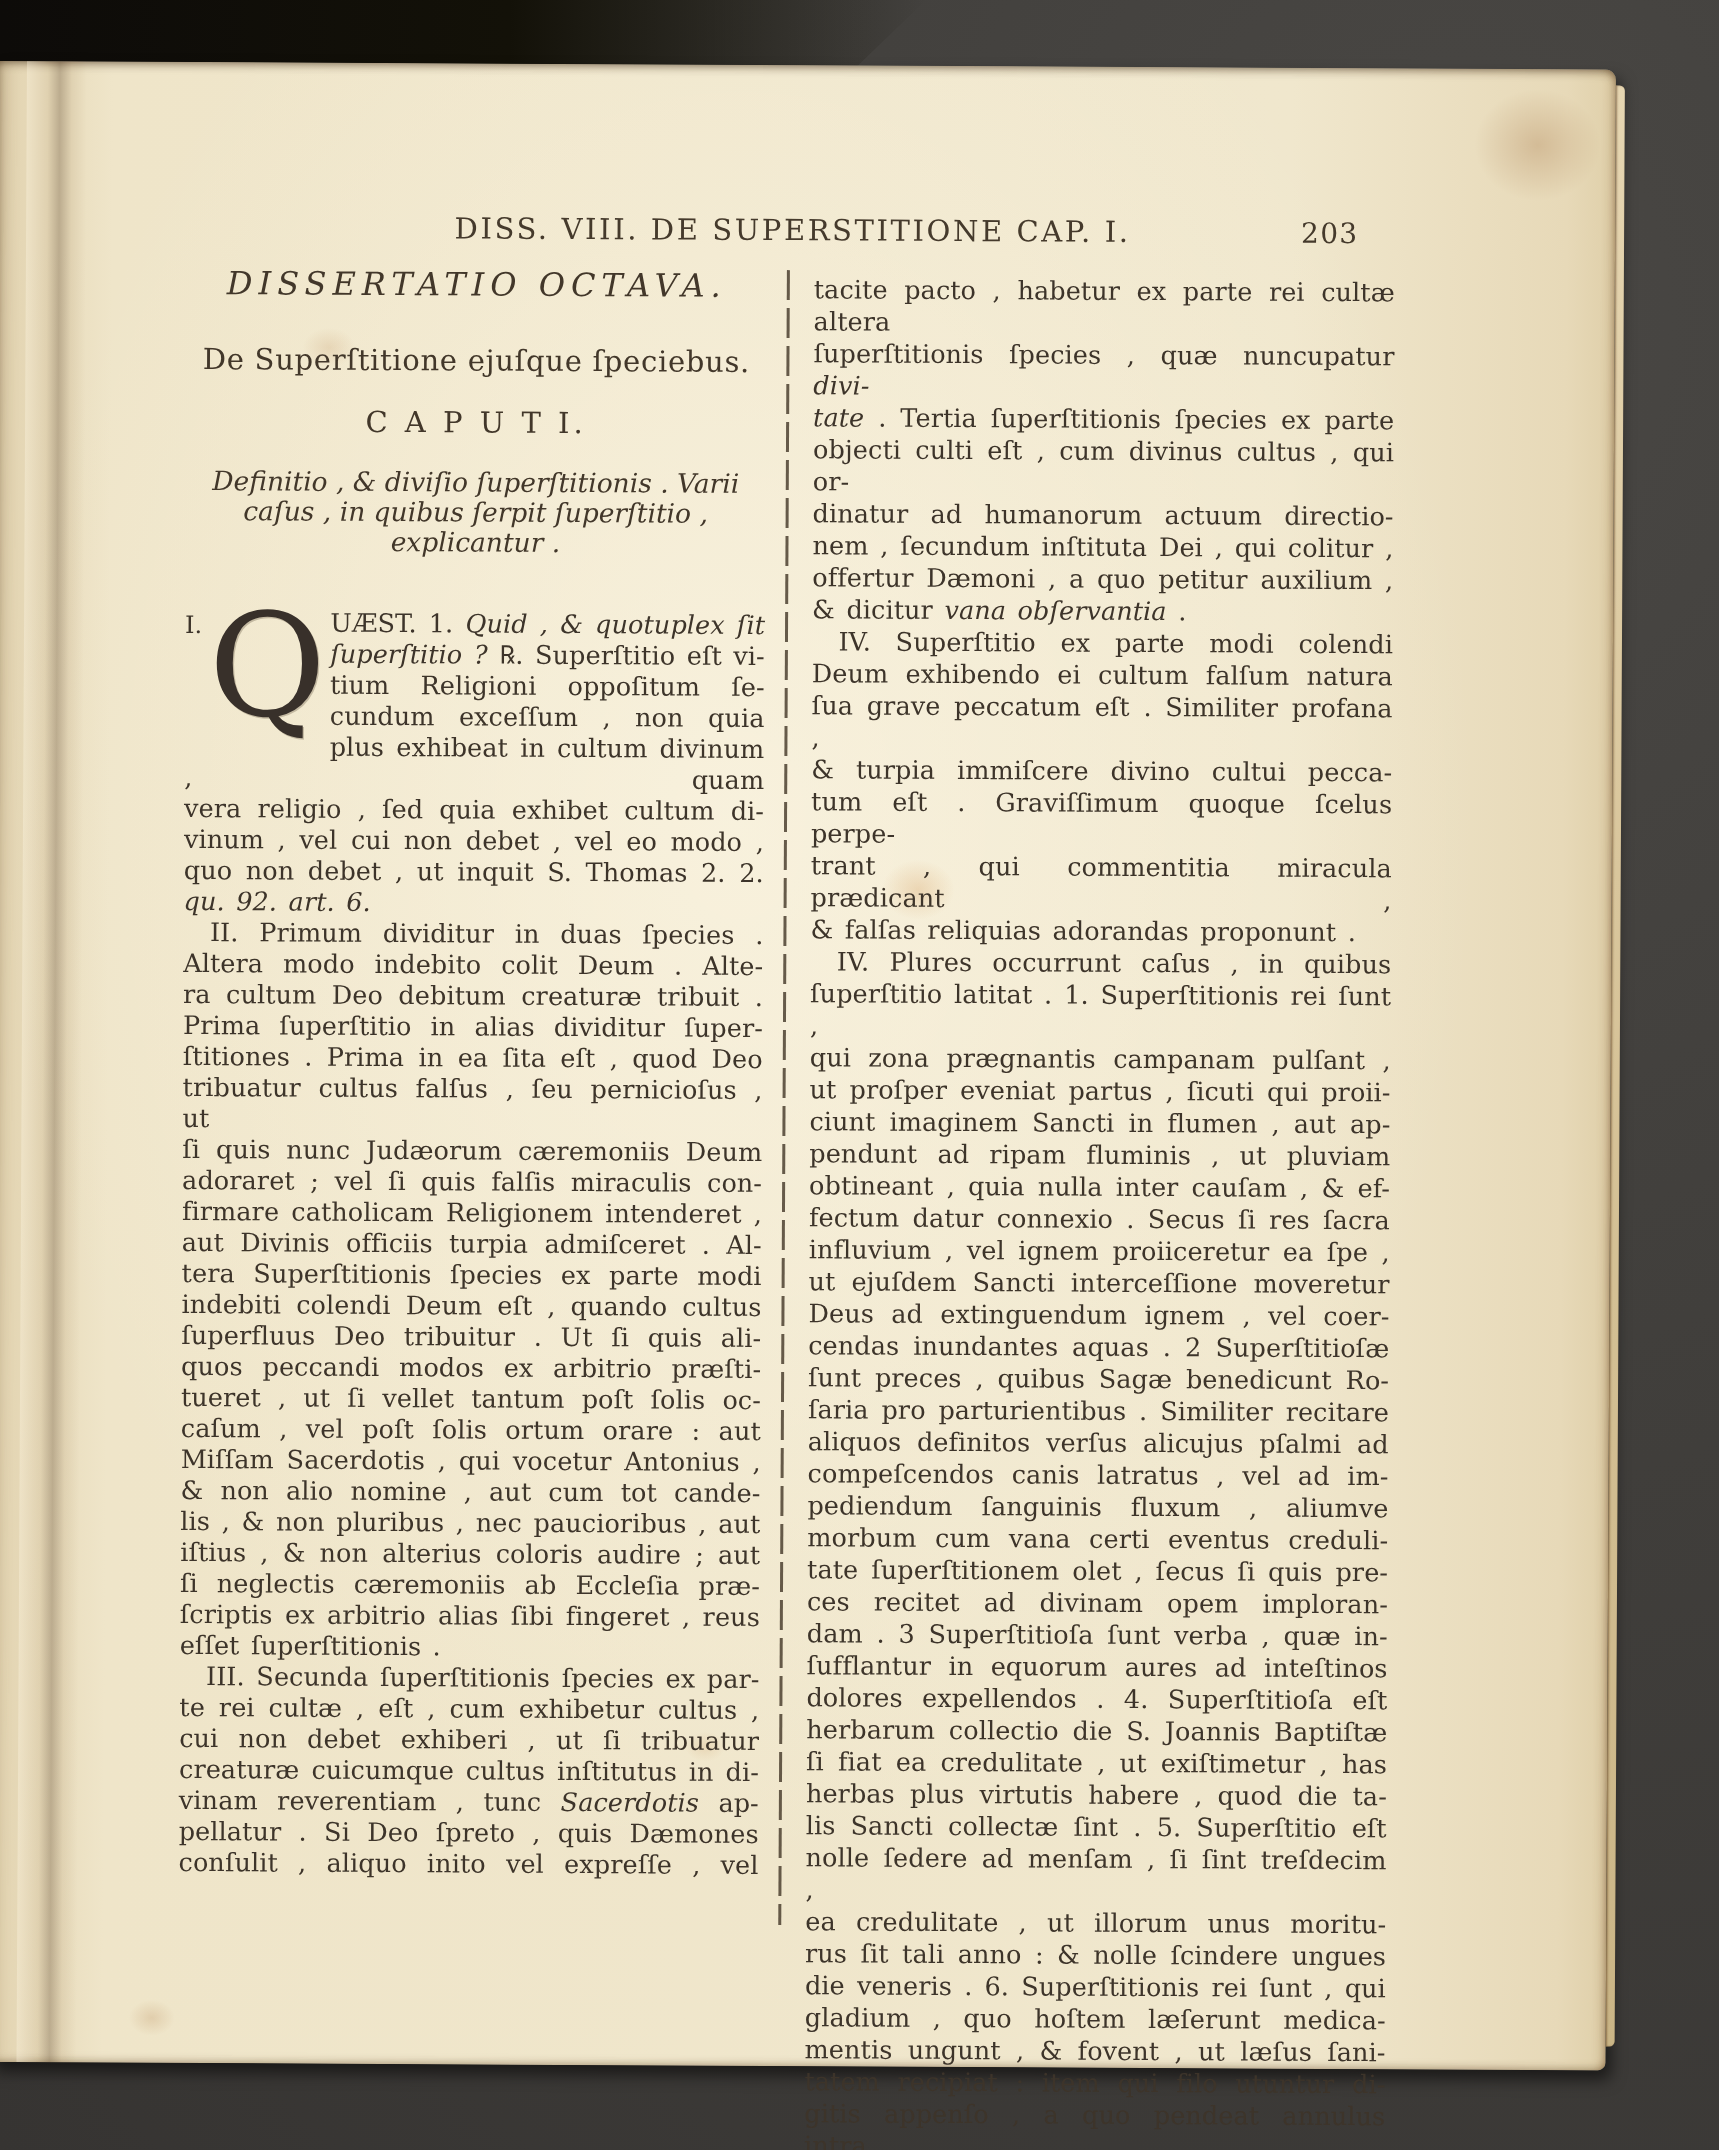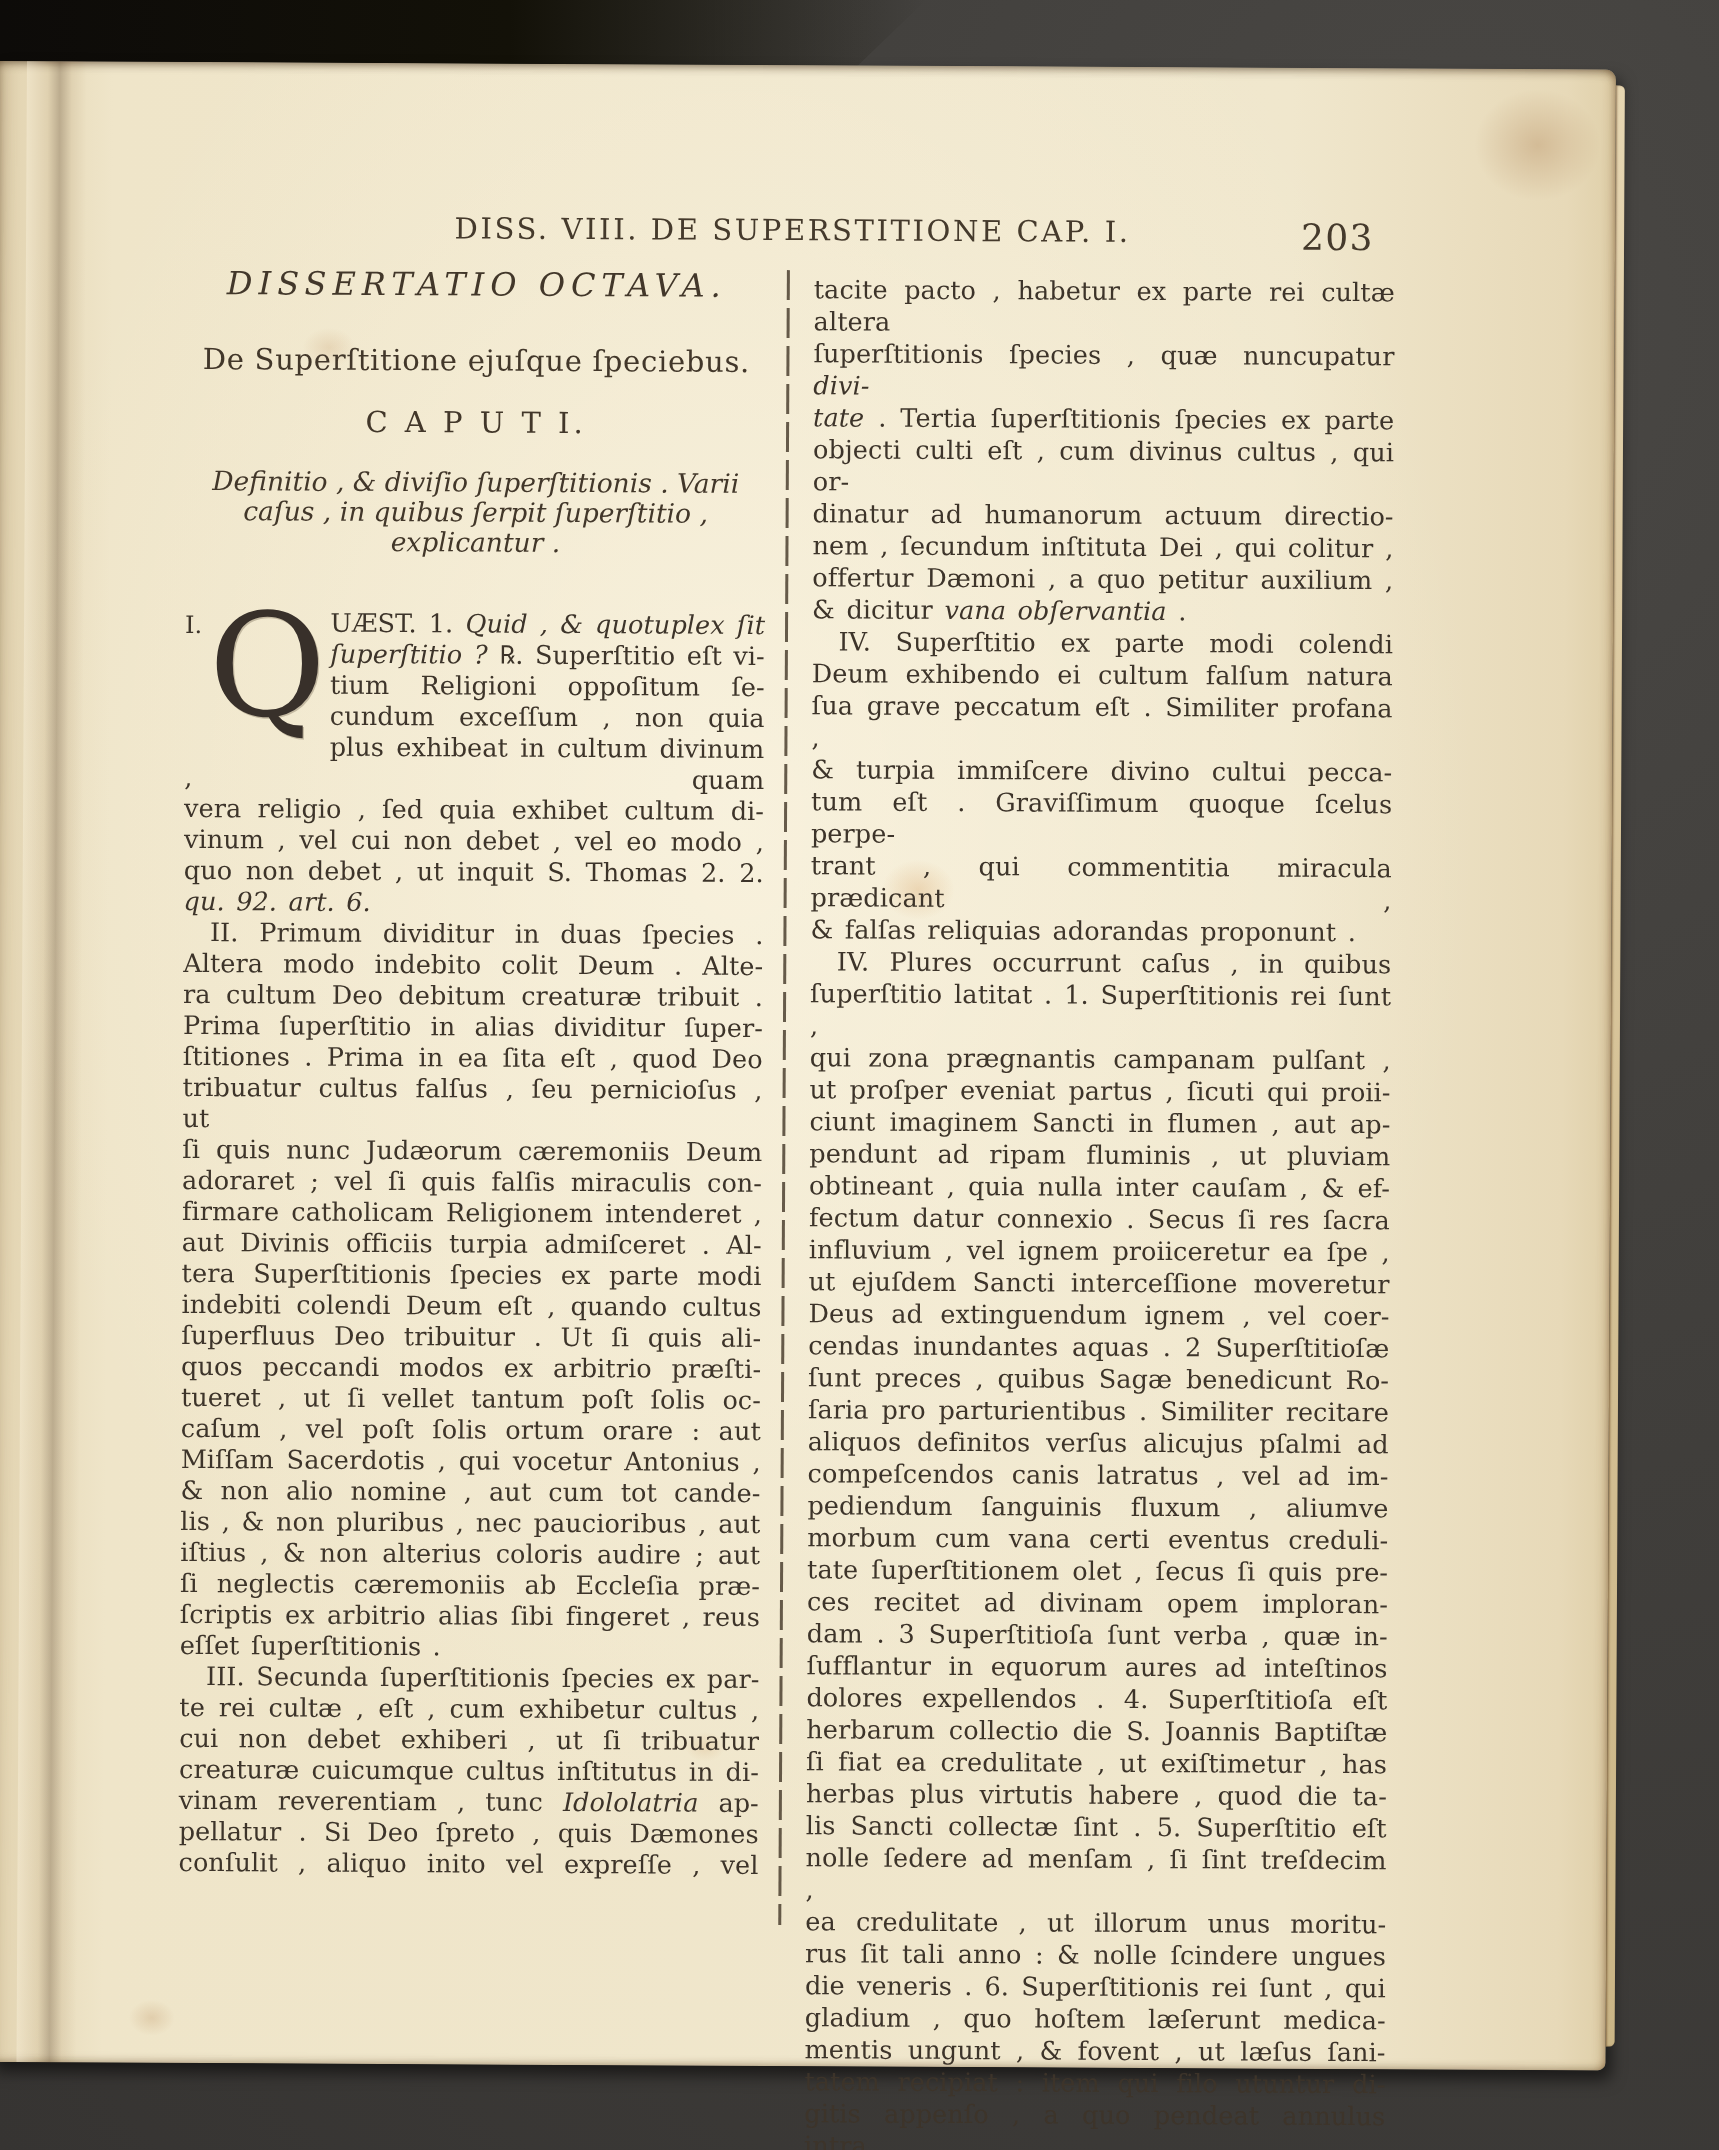--- a/index.html
+++ b/index.html
@@ -56,21 +56,21 @@
   .stain.s4{left:139px;top:1938px;width:46px;height:36px;background:radial-gradient(closest-side,rgba(160,100,40,.18),rgba(160,100,40,0));}
   .stain.s5{left:694px;top:1667px;width:40px;height:30px;background:radial-gradient(closest-side,rgba(185,120,50,.15),rgba(185,120,50,0));}
 
   .running-head{
     position:absolute;left:132px;top:148px;width:1323px;
     text-align:center;font-size:29px;letter-spacing:2.6px;color:#453a2c;
     font-variant:normal;
   }
   .folio{
     position:absolute;left:1302px;top:149px;width:79px;
-    font-size:36px;letter-spacing:1.3px;color:#453a2c;
+    font-size:28px;letter-spacing:1.3px;color:#453a2c;
   }
   .col-divider{
     position:absolute;left:788px;top:205px;height:1655px;width:2.6px;
     background:repeating-linear-gradient(180deg,
       #4c4030 0px,#4c4030 30px,rgba(76,64,48,0) 30px,rgba(76,64,48,0) 38px);
     opacity:.85;
   }
 
   .left-col{position:absolute;left:188px;top:198px;width:580px;}
   .right-col{position:absolute;left:815px;top:208px;width:581px;}
@@ -183,21 +183,21 @@
           <div class="ln">&amp; non alio nomine , aut cum tot cande-</div>
           <div class="ln">lis , &amp; non pluribus , nec paucioribus , aut</div>
           <div class="ln">iſtius , &amp; non alterius coloris audire ; aut</div>
           <div class="ln">ſi neglectis cæremoniis ab Eccleſia præ-</div>
           <div class="ln">ſcriptis ex arbitrio alias ſibi fingeret , reus</div>
           <div class="ln end">eſſet ſuperſtitionis .</div>
           <div class="ln ind">III. Secunda ſuperſtitionis ſpecies ex par-</div>
           <div class="ln">te rei cultæ , eſt , cum exhibetur cultus ,</div>
           <div class="ln">cui non debet exhiberi , ut ſi tribuatur</div>
           <div class="ln">creaturæ cuicumque cultus inſtitutus in di-</div>
-          <div class="ln">vinam reverentiam , tunc <em>Idololatria</em> ap-</div>
+          <div class="ln">vinam reverentiam , tunc <em>Sacerdotis</em> ap-</div>
           <div class="ln">pellatur . Si Deo ſpreto , quis Dæmones</div>
           <div class="ln">conſulit , aliquo inito vel expreſſe , vel</div>
         </div>
     </div>
   </div>
 
   <div class="right-col right-body">
     <div>
         <div class="ln">tacite pacto , habetur ex parte rei cultæ altera</div>
         <div class="ln">ſuperſtitionis ſpecies , quæ nuncupatur <em>divi-</em></div>

